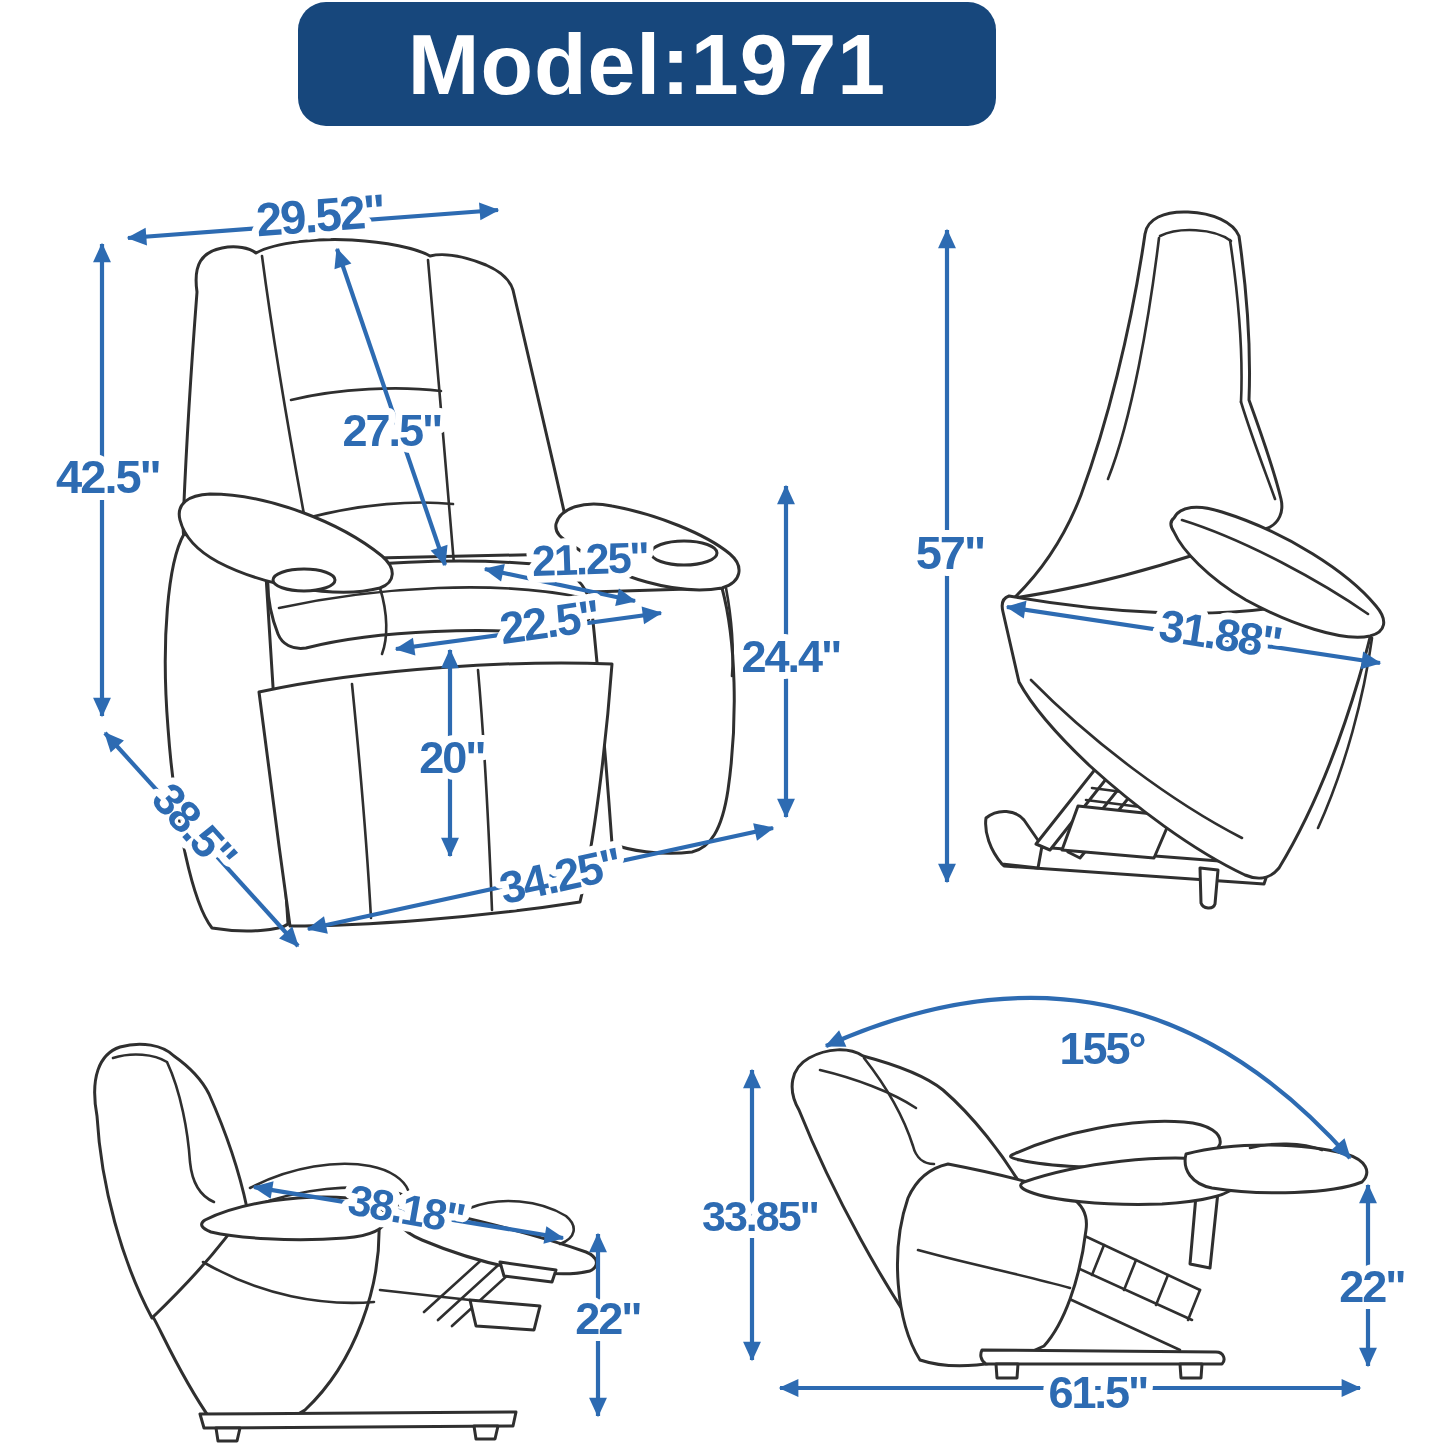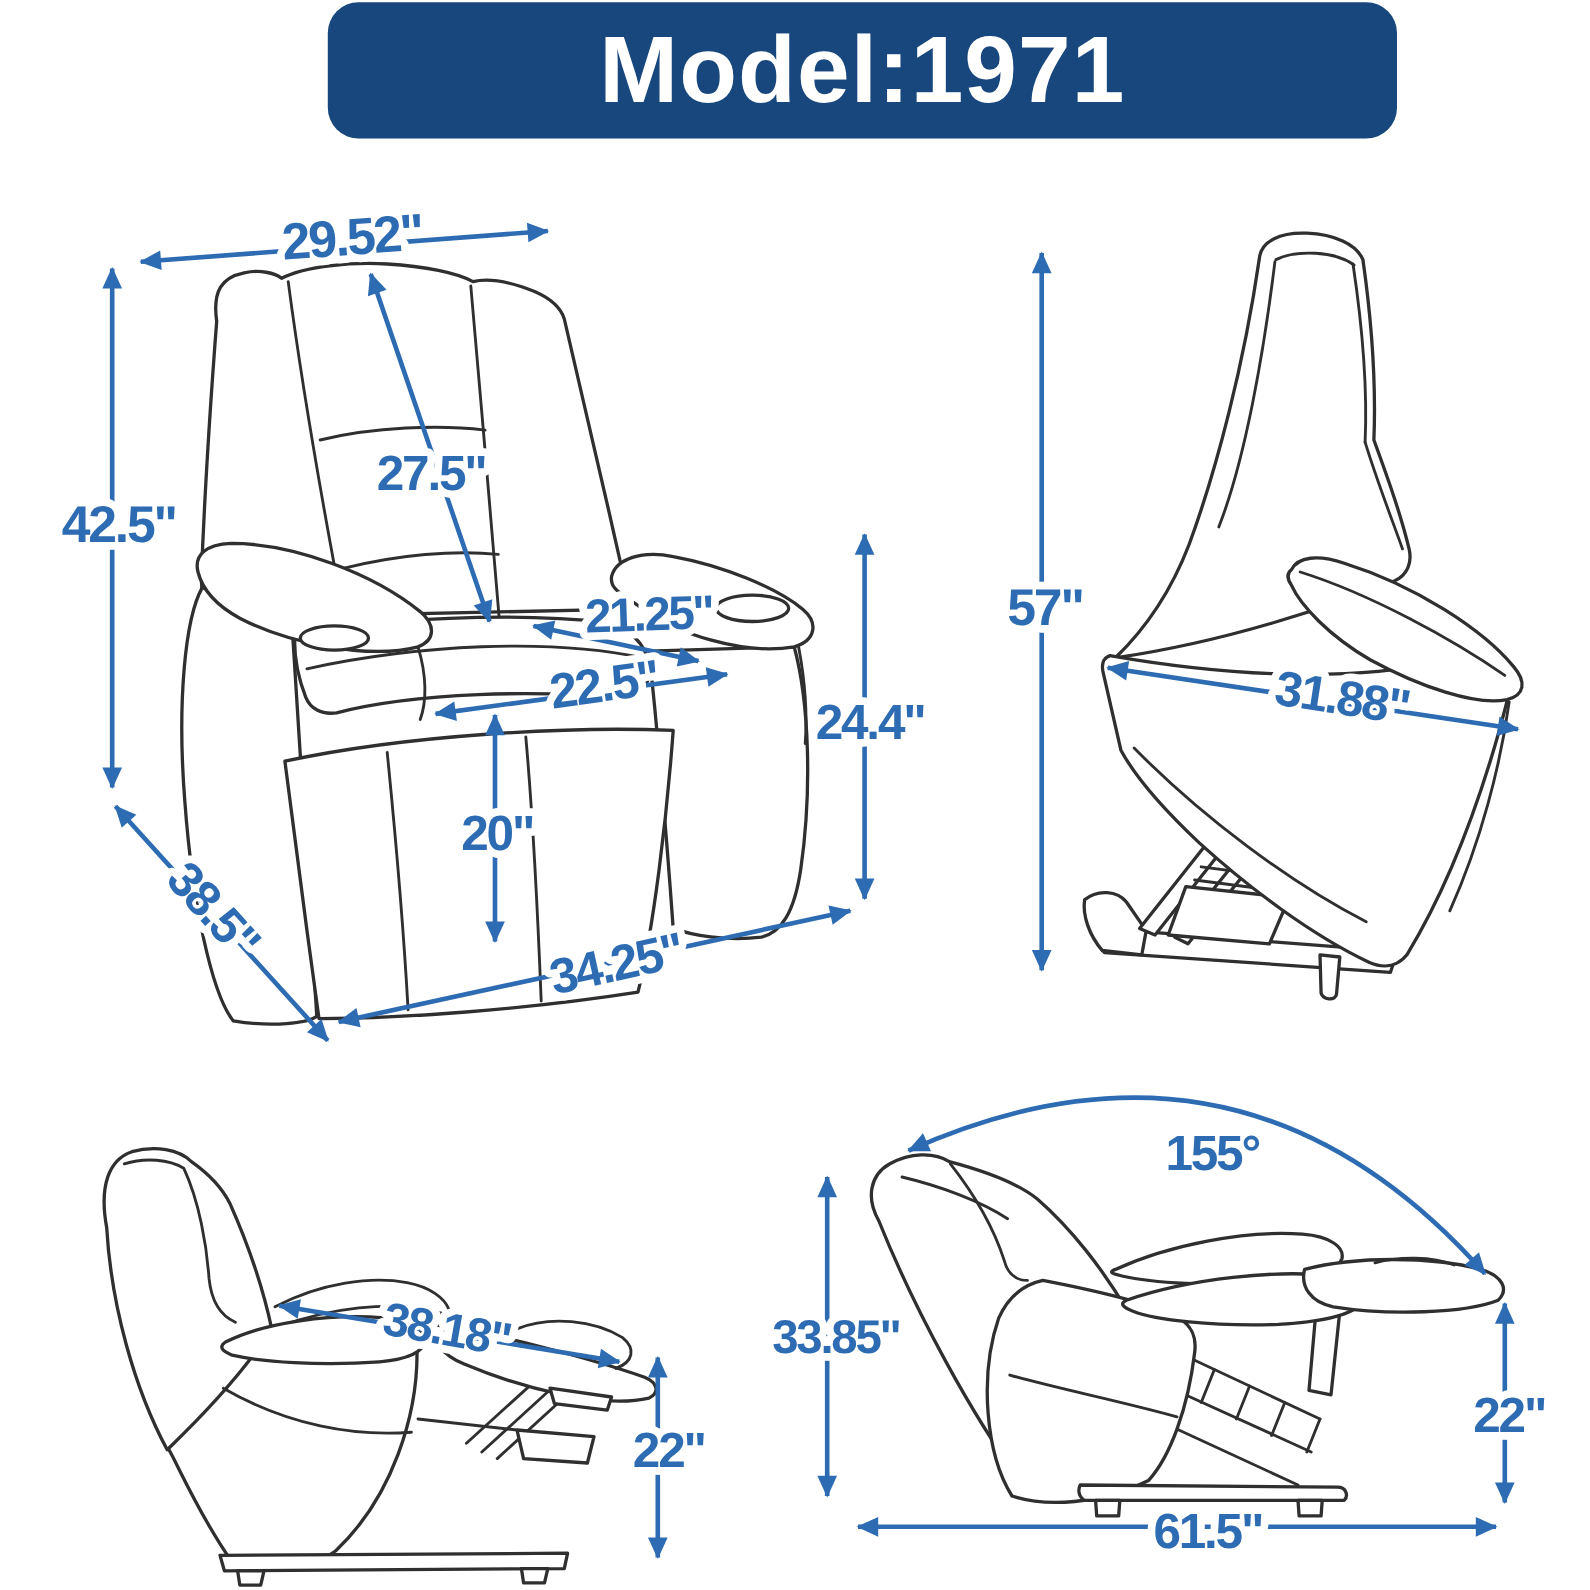--- a/index.html
+++ b/index.html
@@ -2,21 +2,21 @@
 <html style="--banner-bg: #17477c; --banner-text: #ffffff; --blue: #2d6bb2; --outline: #2f2f2f;"><head>
 <meta charset="utf-8">
 <style>
   html,body{margin:0;padding:0}
   body{
     width:1445px;height:1445px;position:relative;overflow:hidden;
     background:#ffffff;
     font-family:"Liberation Sans", sans-serif;
   }
   .banner{
-    position:absolute;left:298px;top:2px;width:972px;height:124px;
+    position:absolute;left:298px;top:2px;width:698px;height:124px;
     background:var(--banner-bg,#17477c);
     border-radius:28px;
     display:flex;align-items:center;justify-content:center;
   }
   .banner span{
     color:var(--banner-text,#ffffff);
     font-size:86px;font-weight:bold;letter-spacing:1px;
   }
   svg.diagram{position:absolute;left:0;top:0}
   

